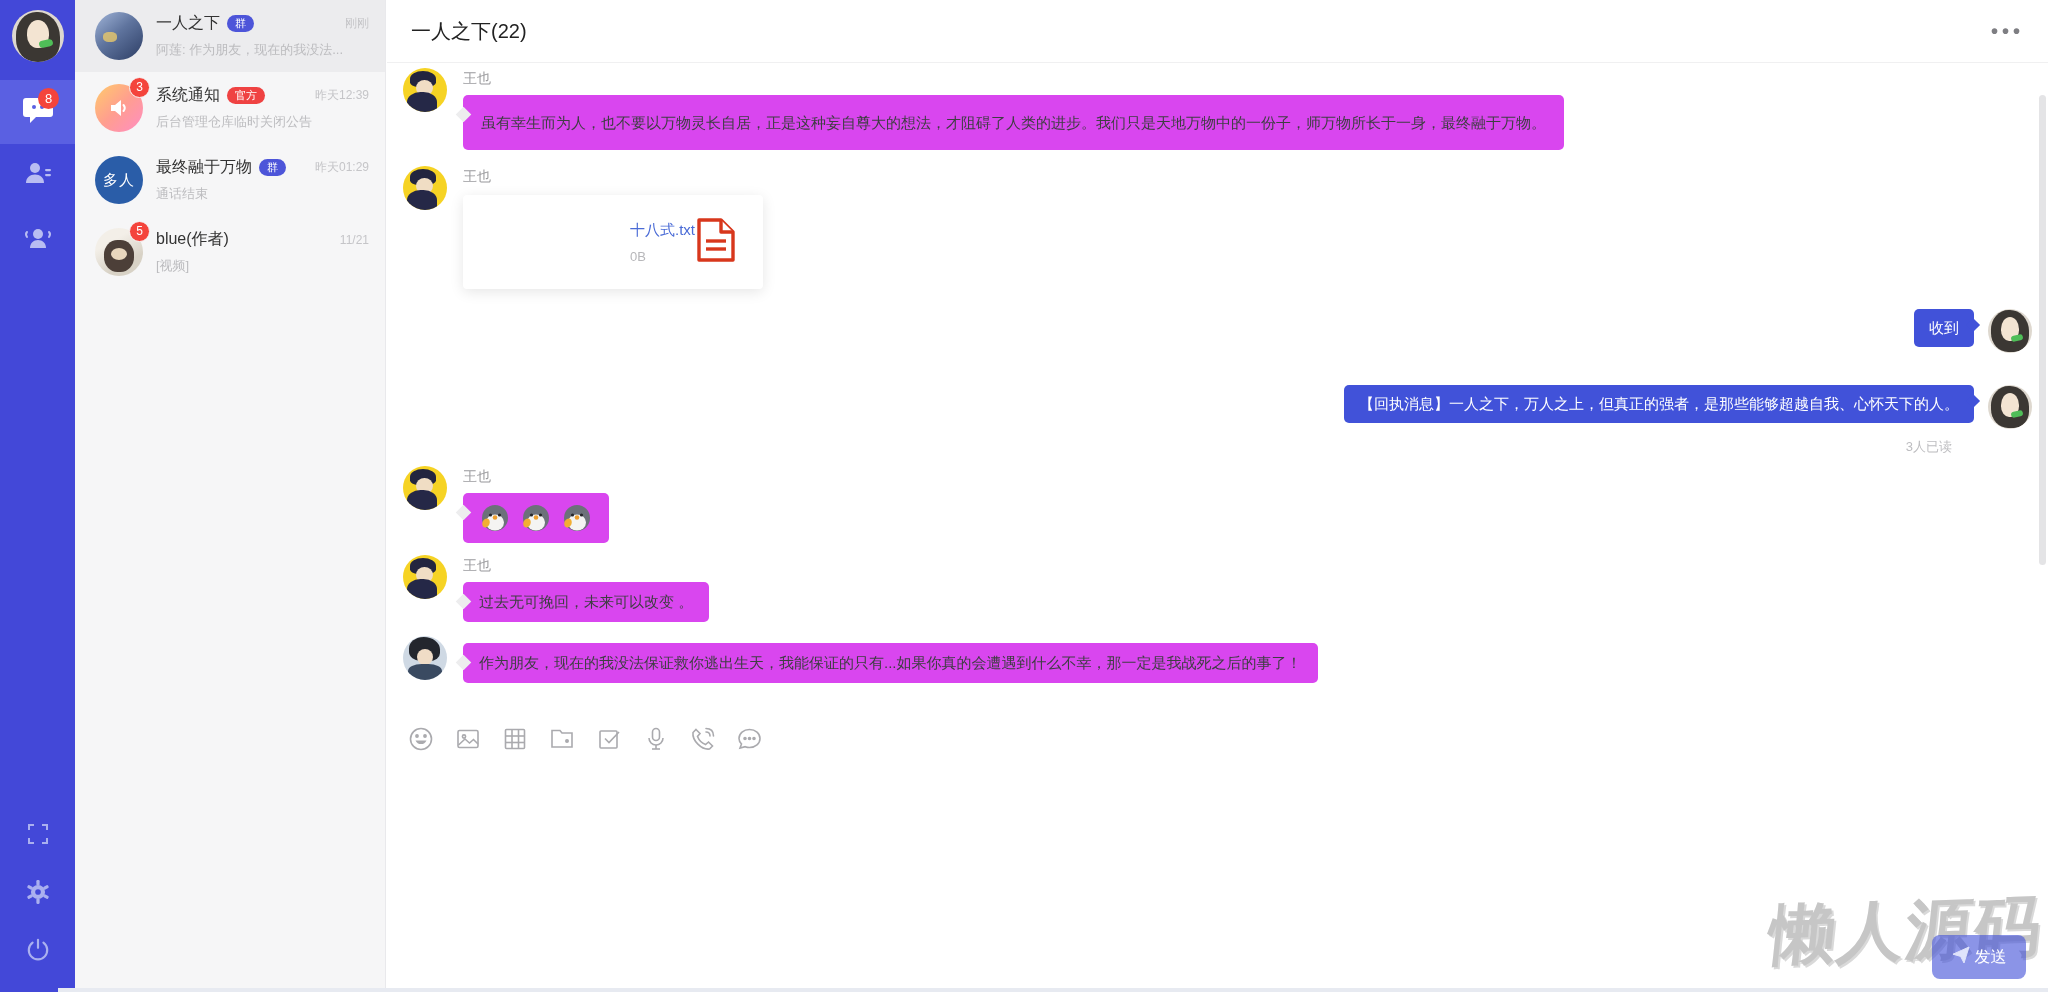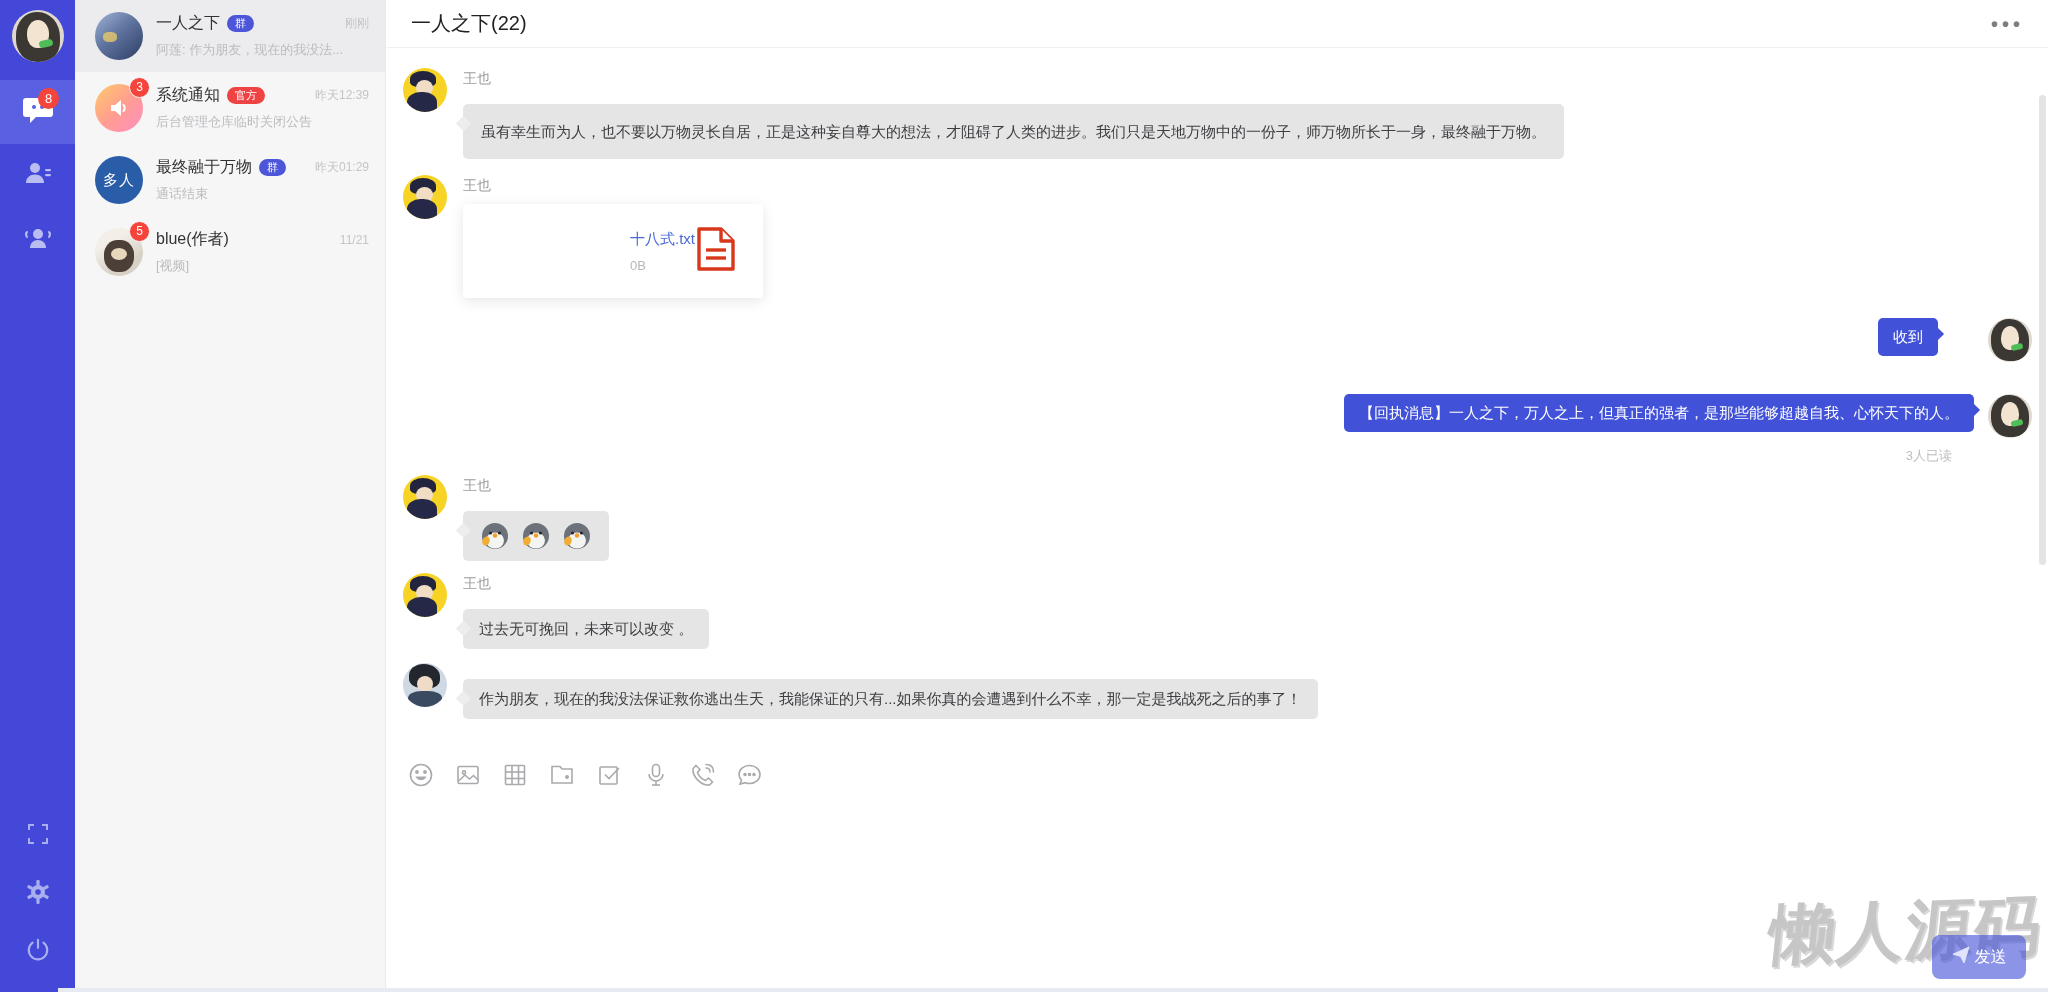--- a/index.html
+++ b/index.html
@@ -45,31 +45,31 @@
   .av-duoren { background:#2a5da8; display:flex; align-items:center; justify-content:center; color:#fff; font-size:15px; letter-spacing:1px; }
   .av-blue { background:linear-gradient(150deg,#f3efe8 30%,#d8d2c6 70%); }
   .av-blue .fig { position:absolute; left:9px; top:12px; width:30px; height:32px; border-radius:45%; background:#4c3f38; }
   .av-blue .fig2 { position:absolute; left:16px; top:20px; width:16px; height:12px; border-radius:50%; background:#e8d6bd; }
   .av-buyao { background:linear-gradient(135deg,#bcc9d8 15%,#6f8196 45%,#23272e 80%); }
   .av-buyao .hair { position:absolute; left:10px; top:4px; width:30px; height:26px; border-radius:50% 50% 40% 40%; background:#1d2026; }
   .av-buyao .face { position:absolute; left:17px; top:16px; width:16px; height:16px; border-radius:50%; background:#ecd6c0; }
 
   
   .main { position:absolute; left:387px; top:0; right:0; height:100%; background:#fff; }
-  .main-header { height:48px; border-bottom:1px solid #f0f0f1; display:flex; align-items:center; padding:0 24px; }
+  .main-header { height:63px; border-bottom:1px solid #f0f0f1; display:flex; align-items:center; padding:0 24px; }
   .chat-title { font-size:20px; color:#222; }
   .menu-dots { margin-left:auto; color:#7e7e82; font-size:20px; letter-spacing:4px; font-weight:bold; cursor:pointer; line-height:10px; }
 
   .msgs { position:absolute; top:60px; left:0; right:0; bottom:0; padding:8px 16px 0 16px; overflow:hidden; }
   .mrow { display:flex; align-items:flex-start; }
   .mrow.right { justify-content:flex-end; }
   .m-avatar { width:44px; height:44px; border-radius:50%; flex:none; overflow:hidden; position:relative; }
   .m-body { margin-left:16px; max-width:1600px; }
   .m-name { font-size:14px; color:#9b9b9e; line-height:20px; }
-  .bubble { display:inline-block; margin-top:16px; background:#e5e5e5; border-radius:5px; padding:11px 18px; font-size:15px; color:#3e3e42; line-height:33px; position:relative; max-width:1195px; }
+  .bubble { display:inline-block; margin-top:7px; background:#d946ef; border-radius:5px; padding:11px 18px; font-size:15px; color:#3e3e42; line-height:33px; position:relative; max-width:1195px; }
   .bubble.left::before { content:''; position:absolute; left:-5px; top:14px; width:11px; height:11px; background:#ededee; transform:rotate(45deg); }
   .bubble.blue { background:#4152d9; color:#fff; line-height:22px; padding:8px 15px; margin-top:0; }
   .bubble.blue::after { content:''; position:absolute; right:-4px; top:11px; width:10px; height:10px; background:#4152d9; transform:rotate(45deg); }
   .m-avatar.right-side { margin-left:14px; }
   .read-status { text-align:right; padding-right:80px; color:#bdbdc0; font-size:13px; margin-top:9px; }
 
   
   .av-wangye { background:#f6d324; }
   .av-wangye .hat { position:absolute; left:7px; top:3px; width:26px; height:16px; border-radius:50% 50% 30% 30%; background:#23253f; }
   .av-wangye .face { position:absolute; left:13px; top:12px; width:17px; height:16px; border-radius:50%; background:#f0ddc4; }
@@ -291,21 +291,21 @@
                   <path d="M4 3 h22 l12 12 v28 h-34 z"></path>
                   <path d="M26 3 v12 h12" fill="#fff"></path>
                   <line x1="11" y1="24" x2="31" y2="24"></line>
                   <line x1="11" y1="32" x2="31" y2="32"></line>
                 </svg>
             </span>
           </div>
         </div>
       </div>
 
-      <div class="mrow right" style="margin-top:20px;gap:36px;">
+      <div class="mrow right" style="margin-top:20px;">
         <div class="bubble blue">收到</div>
         <div class="m-avatar right-side av-user">
             <div class="hair"></div>
             <div class="face"></div>
             <div class="sprout"></div>
           </div>
       </div>
 
       <div class="mrow right" style="margin-top:32px;">
         <div class="bubble blue">【回执消息】一人之下，万人之上，但真正的强者，是那些能够超越自我、心怀天下的人。</div>

